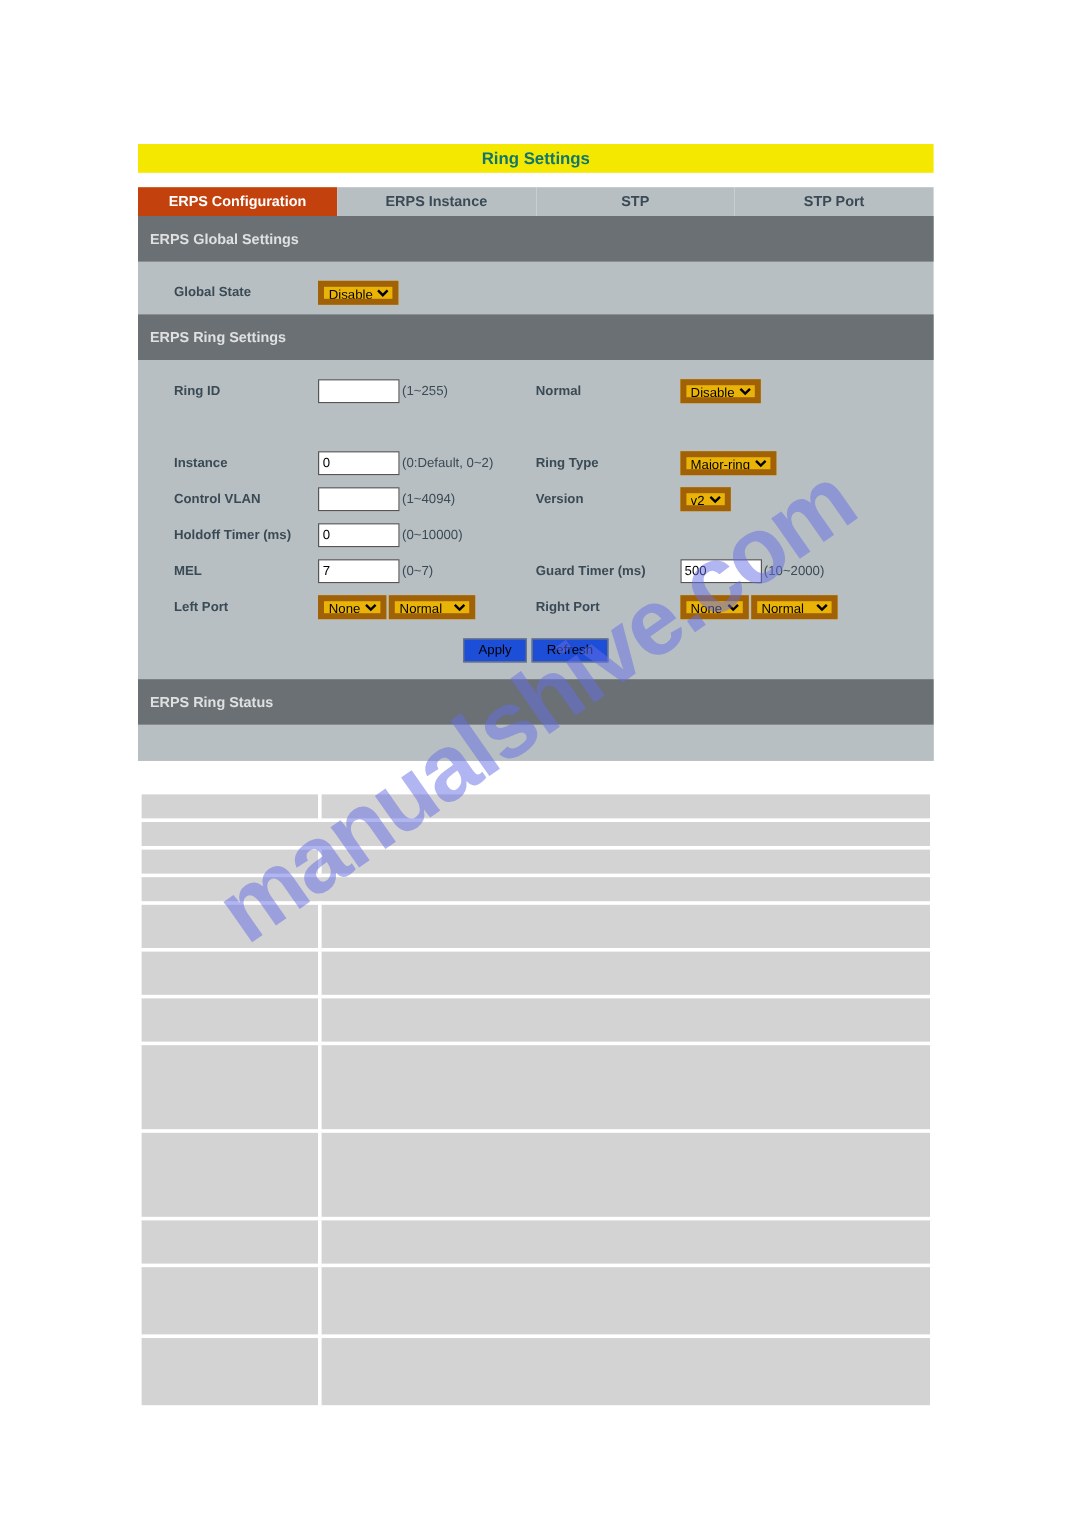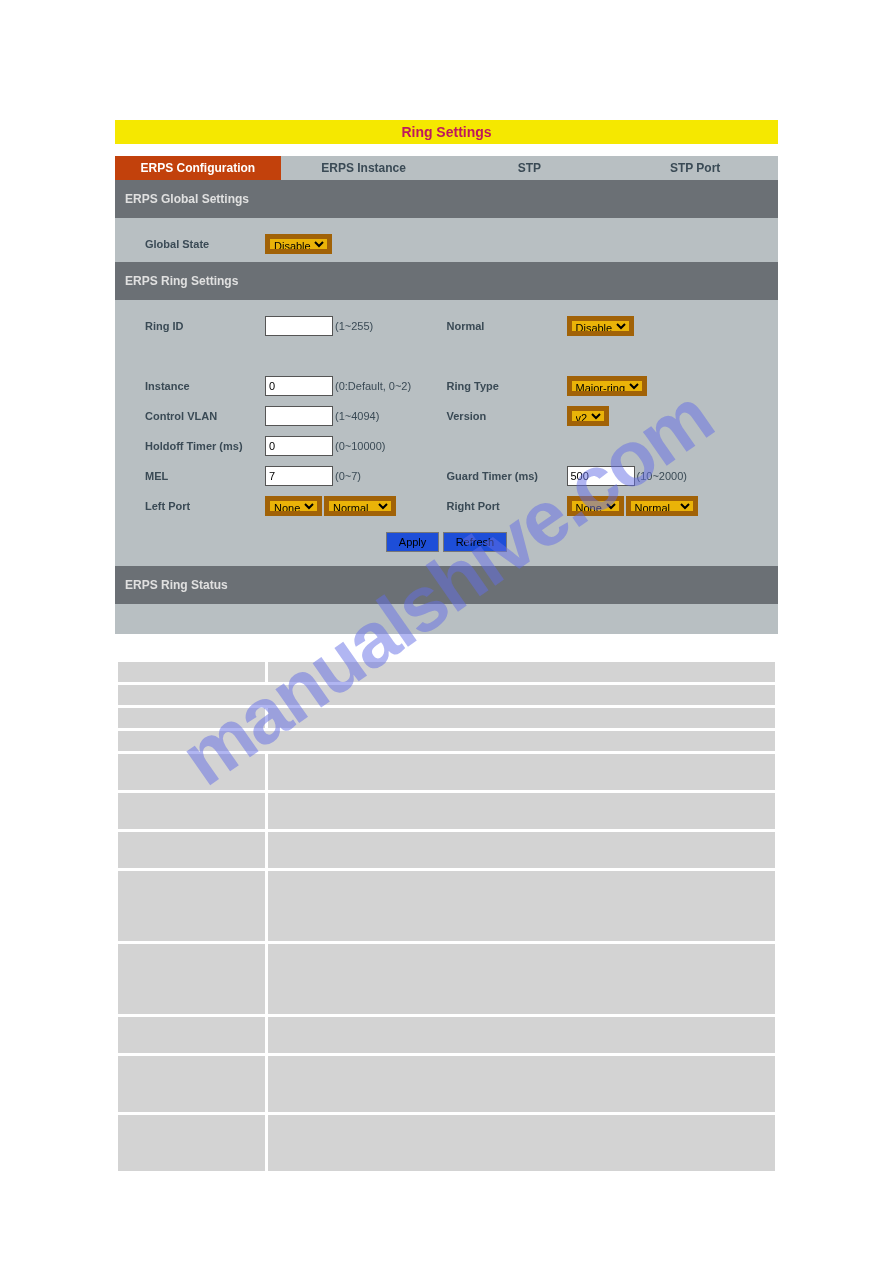--- a/index.html
+++ b/index.html
@@ -1,18 +1,18 @@
 <!DOCTYPE html>
 <html><head>
 <meta charset="utf-8">
 <style>
   * { box-sizing: border-box; margin: 0; padding: 0; }
   body { font-family: Arial, sans-serif; font-size: 12px; background: #fff; }
   .page { width: 893px; margin: 0 auto; padding: 120px 115px 0 115px; position: relative; }
-  .title-bar { background: #f5e800; text-align: center; font-weight: bold; font-size: 14px; padding: 4px 0; color: #be185d; }
+  .title-bar { background: #f5e800; text-align: center; font-weight: bold; font-size: 14px; padding: 4px 0; color: #0f766e; }
   .tabs { display: flex; margin-top: 12px; }
   .tab { flex: 1; text-align: center; padding: 5px 0; font-size: 12px; font-weight: bold; cursor: pointer; }
   .tab.active { background: #c2410c; color: #fff; }
   .tab.inactive { background: #b8bfc2; color: #3a4a55; }
   .panel { background: #b8bfc2; padding-bottom: 0; }
   .section-header { background: #6b7075; color: #e0e0e0; font-weight: bold; font-size: 12px; padding: 12px 10px; }
   .section-body { padding: 14px 30px 0 30px; }
   .row { display: flex; align-items: center; margin-bottom: 6px; min-height: 24px; }
   .col-left { display: flex; align-items: center; width: 50%; }
   .col-right { display: flex; align-items: center; width: 50%; }

